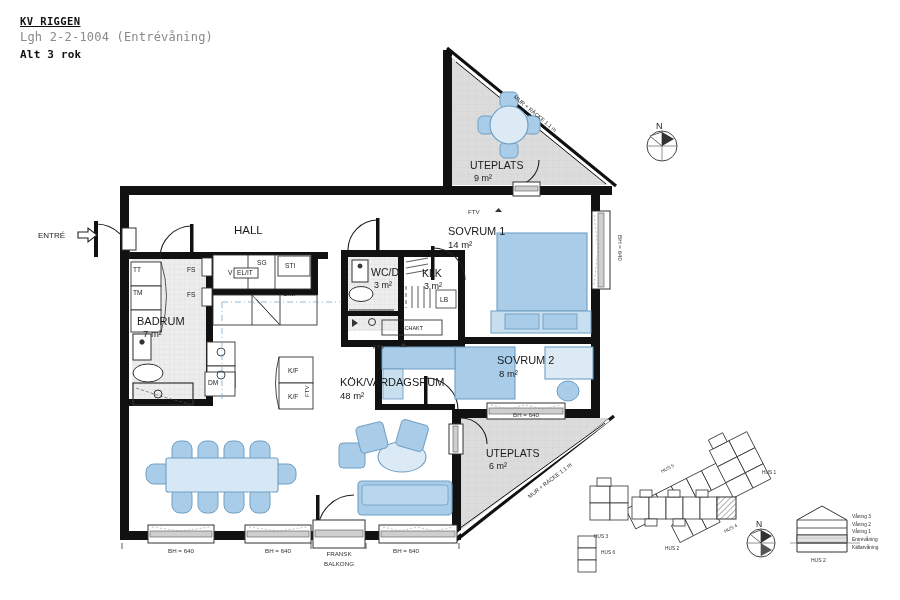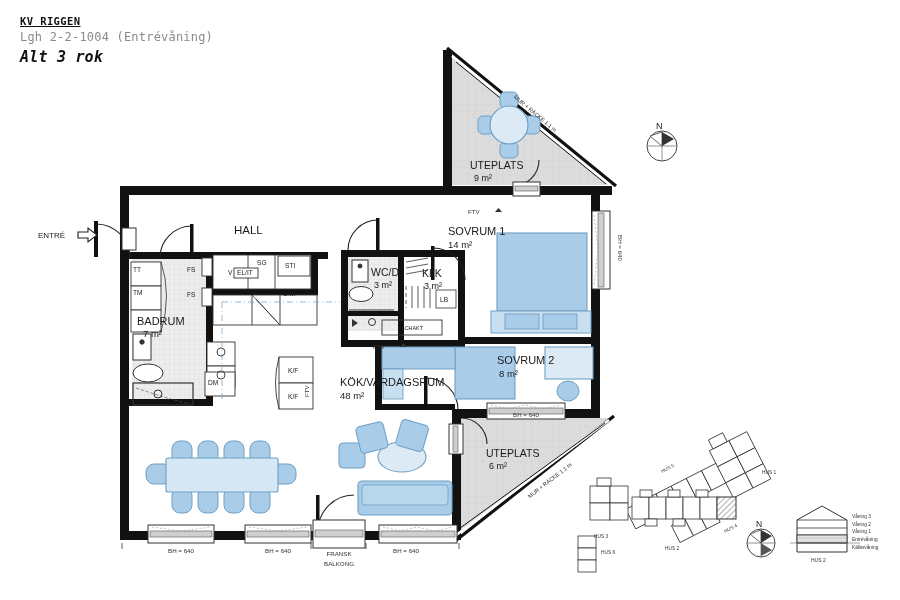--- a/index.html
+++ b/index.html
@@ -3,21 +3,21 @@
 <meta charset="utf-8">
 <style>
   html,body{margin:0;padding:0;background:#ffffff;}
   body{width:900px;height:600px;position:relative;overflow:hidden;
        font-family:"DejaVu Sans Mono",monospace;color:#1a1a1a;}
   .plan{position:absolute;left:0;top:0;width:900px;height:600px;}
   
   #title-block{position:absolute;left:20px;top:14px;line-height:1.45;}
   #title-block .t1{font-family:"DejaVu Sans Mono",monospace;font-size:10.5px;font-weight:bold;letter-spacing:.4px;color:#111;text-decoration:underline;}
   #title-block .t2{font-family:"DejaVu Sans Mono",monospace;font-size:12px;color:#8a8a8a;letter-spacing:.2px;}
-  #title-block .t3{font-family:"DejaVu Sans Mono",monospace;font-size:15px;font-weight:bold;color:#111;letter-spacing:.2px;font-style:italic;}
+  #title-block .t3{font-family:"DejaVu Sans Mono",monospace;font-size:11px;font-weight:bold;color:#111;letter-spacing:.2px;}
   
   svg{display:block;}
   svg text{font-family:"Liberation Sans",sans-serif;}
 </style>
 </head>
 <body>
 
 <div id="title-block">
   <div class="t1">KV RIGGEN</div>
   <div class="t2">Lgh 2-2-1004 (Entrévåning)</div>

